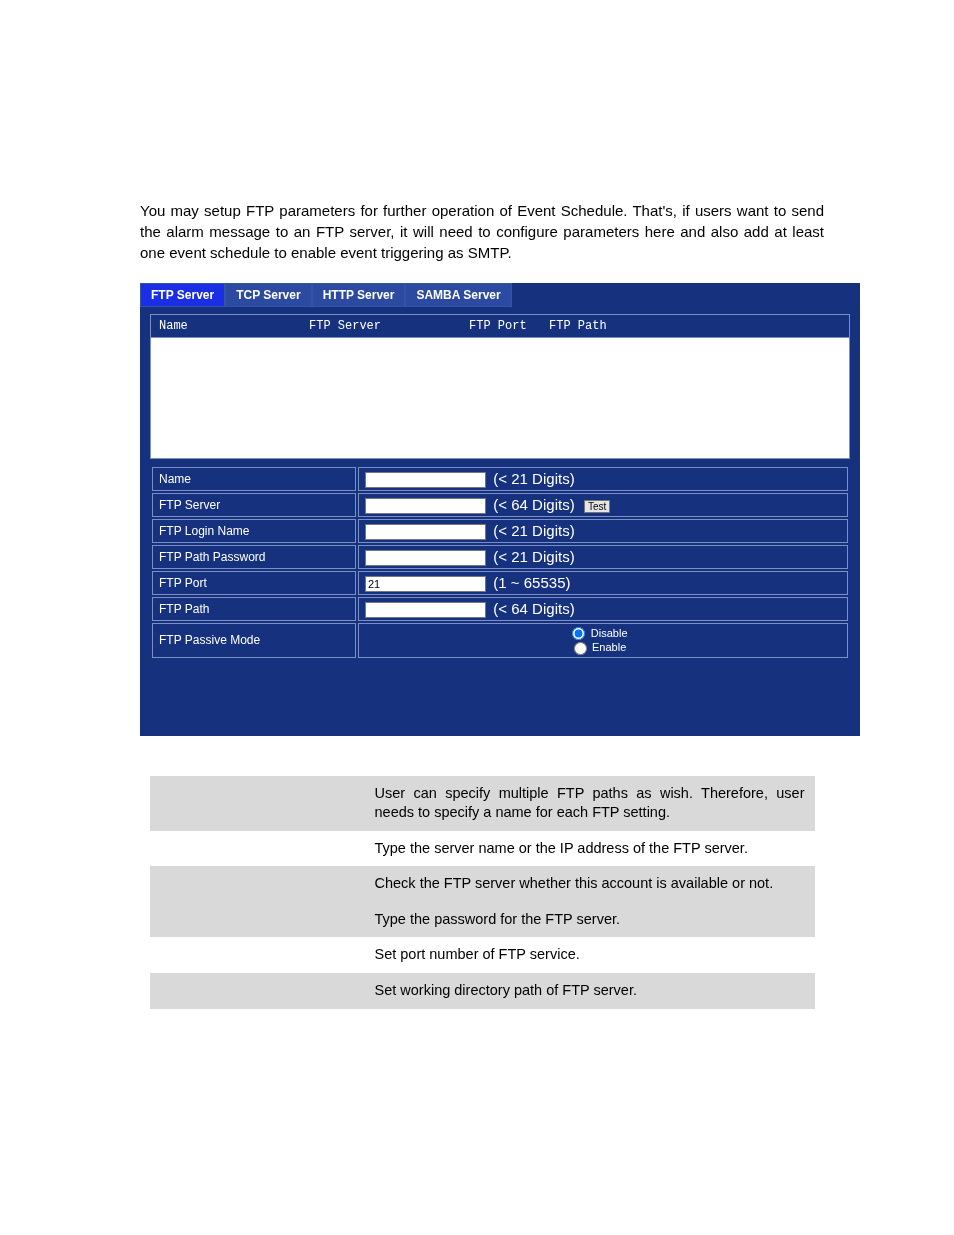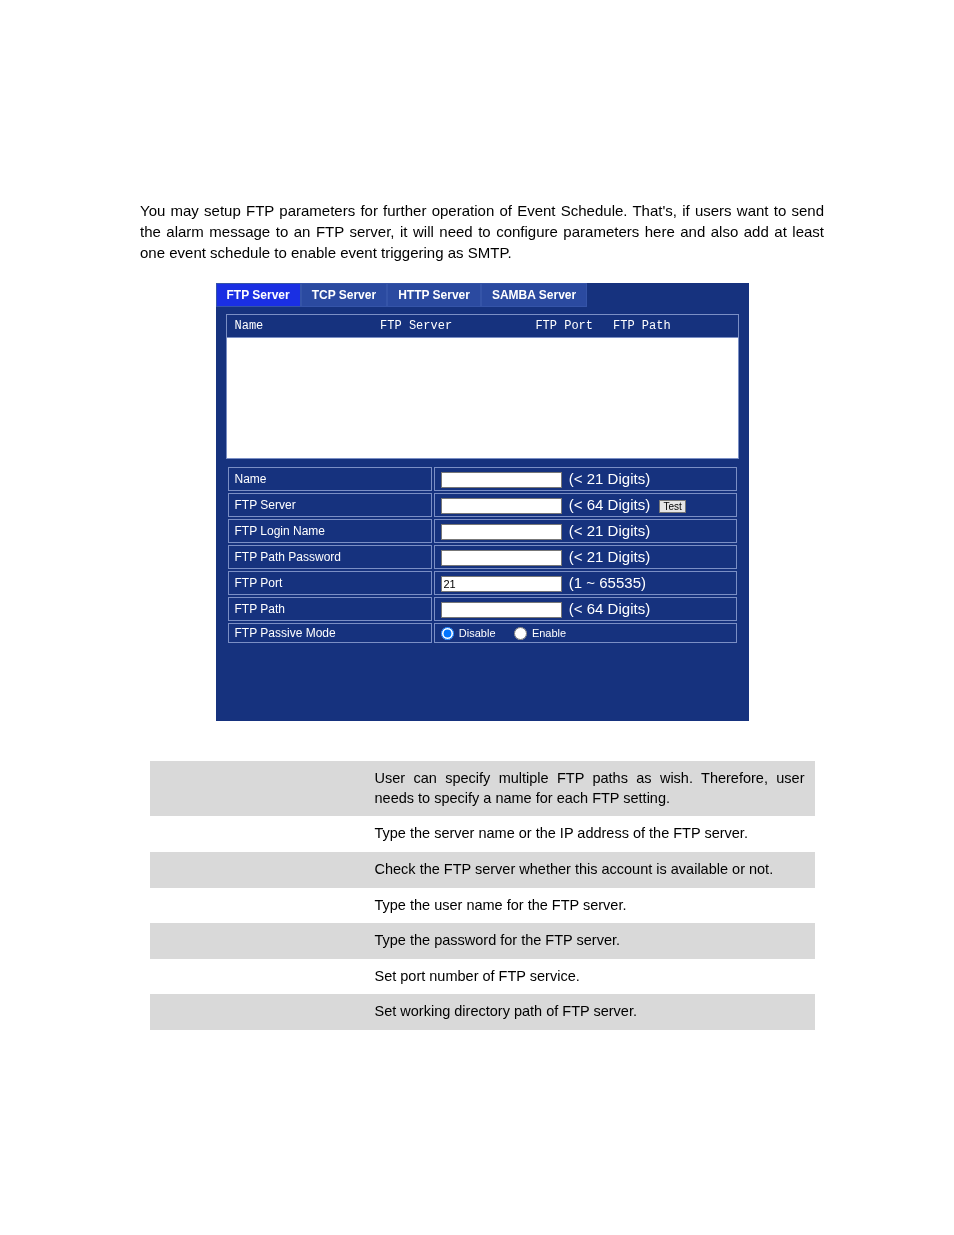--- a/index.html
+++ b/index.html
@@ -17,21 +17,21 @@
   }
   .intro {
     font-size: 15px;
     line-height: 1.4;
     text-align: justify;
     margin-bottom: 20px;
   }
   
   .app-panel {
     background: #16327e;
-    width: 533px;
+    width: 720px;
     margin: 0 auto 40px auto;
     padding-bottom: 70px;
   }
   .tabs {
     display: flex;
     background: #16327e;
     border-bottom: 1px solid #16327e;
   }
   .tab {
     font-size: 12px;
@@ -104,21 +104,21 @@
     border: 1px solid #777;
     font-size: 10px;
     padding: 0 3px;
     color: #000;
     cursor: pointer;
     margin-left: 6px;
   }
   .radio-group {
     display: flex;
     align-items: center;
-    gap: 12px;
+    flex-direction: column;
   }
   .radio-group input {
     margin: 0 2px 0 0;
     vertical-align: middle;
   }
   .radio-group label {
     font-size: 11px;
     color: #fff;
     margin-right: 6px;
   }
@@ -237,24 +237,20 @@
       <td>User can specify multiple FTP paths as wish. Therefore, user needs to specify a name for each FTP setting.</td>
     </tr>
     <tr>
       <td></td>
       <td>Type the server name or the IP address of the FTP server.</td>
     </tr>
     <tr class="stripe">
       <td></td>
       <td>Check the FTP server whether this account is available or not.</td>
     </tr>
-    <tr>
-      <td></td>
-      <td>Type the user name for the FTP server.</td>
-    </tr>
     <tr class="stripe">
       <td></td>
       <td>Type the password for the FTP server.</td>
     </tr>
     <tr>
       <td></td>
       <td>Set port number of FTP service.</td>
     </tr>
     <tr class="stripe">
       <td></td>

